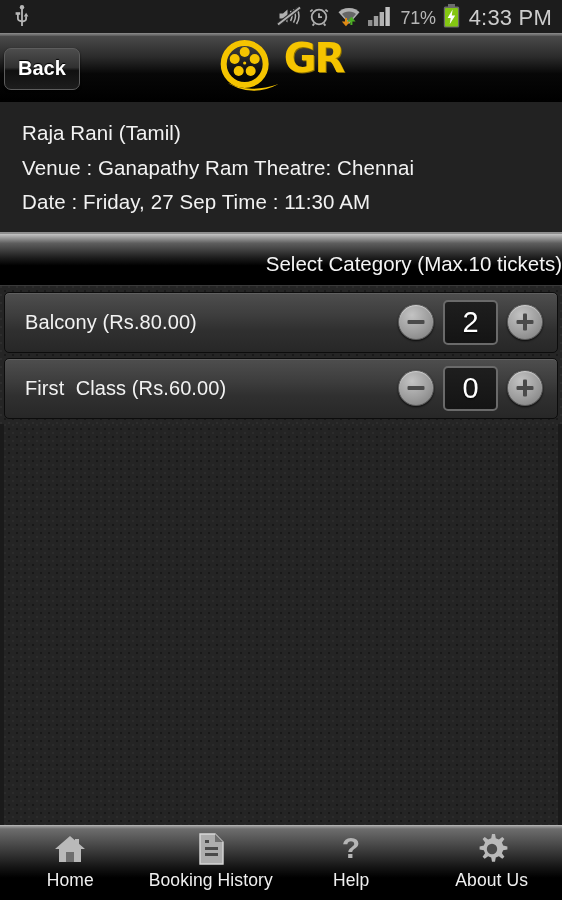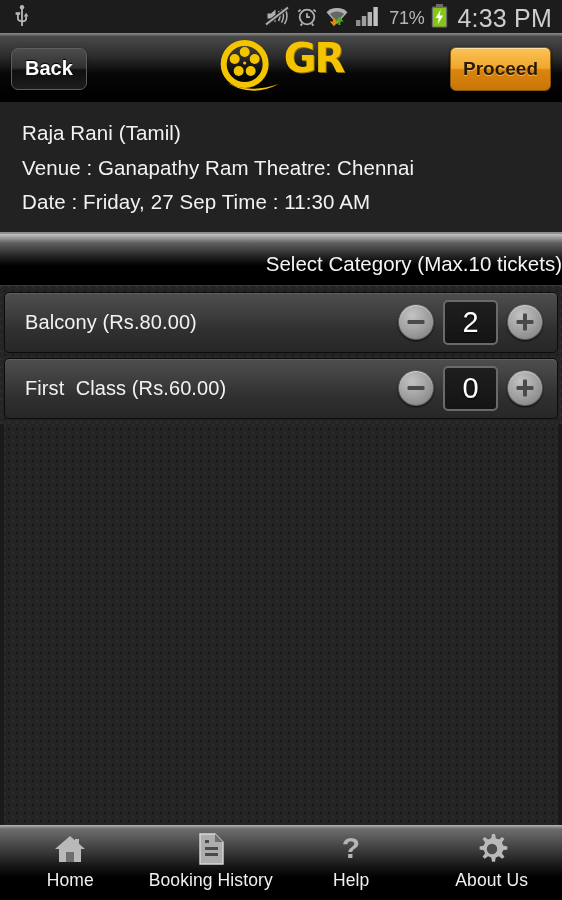--- a/index.html
+++ b/index.html
@@ -24,30 +24,30 @@
     height:3px; background:linear-gradient(to bottom,#8d8d8d,#5a5a5a);
   }
   .sb-left { display:flex; align-items:center; gap:8px; }
   .sb-right { margin-left:auto; display:flex; align-items:center; gap:7px; }
   .sb-icon { display:block; }
   .sb-pct {
     color:#b6b6b6; font-size:18px; letter-spacing:-0.3px;
     font-family:"Liberation Sans", sans-serif;
   }
   .sb-time {
-    color:#cdcdcd; font-size:25px; letter-spacing:0.2px;
+    color:#cdcdcd; font-size:22px; letter-spacing:0.2px;
     margin-left:2px;
   }
 
   
   .actionbar {
     height:66px; width:100%;
     background:linear-gradient(to bottom,#4a4a4a 0%,#2b2b2b 32%,#070707 58%,#000 100%);
     display:flex; align-items:center; justify-content:space-between;
-    padding:0 11px;
+    padding:0 4px;
     position:relative;
     border-bottom:1px solid #000;
   }
   .btn-back {
     min-width:68px; height:42px;
     background:linear-gradient(to bottom,#4d4d4d 0%,#313131 46%,#101010 54%,#1d1d1d 100%);
     border:1px solid #5d5d5d;
     border-radius:7px;
     color:#fff; font-size:20px; font-weight:bold;
     display:flex; align-items:center; justify-content:center;
@@ -284,21 +284,20 @@
             <circle cx="20" cy="33" r="5"></circle>
             <circle cx="16" cy="21" r="5"></circle>
             <circle cx="26" cy="25" r="1.6"></circle>
             <path d="M2 40 q22 18 58 6 q-30 16 -58 -6z"></path>
           </g>
         </svg>
       </span>
       <span class="logo-text">GR</span>
     </div>
 
-    <div class="btn-proceed">Proceed</div>
   </div>
 
   <div class="infopanel">
     <div class="info-line">Raja Rani (Tamil)</div>
     <div class="info-line">Venue : Ganapathy Ram Theatre: Chennai</div>
     <div class="info-line">Date : Friday, 27 Sep  Time : 11:30 AM</div>
   </div>
 
   <div class="section-header">
     <span>Select Category (Max.10 tickets)</span>

